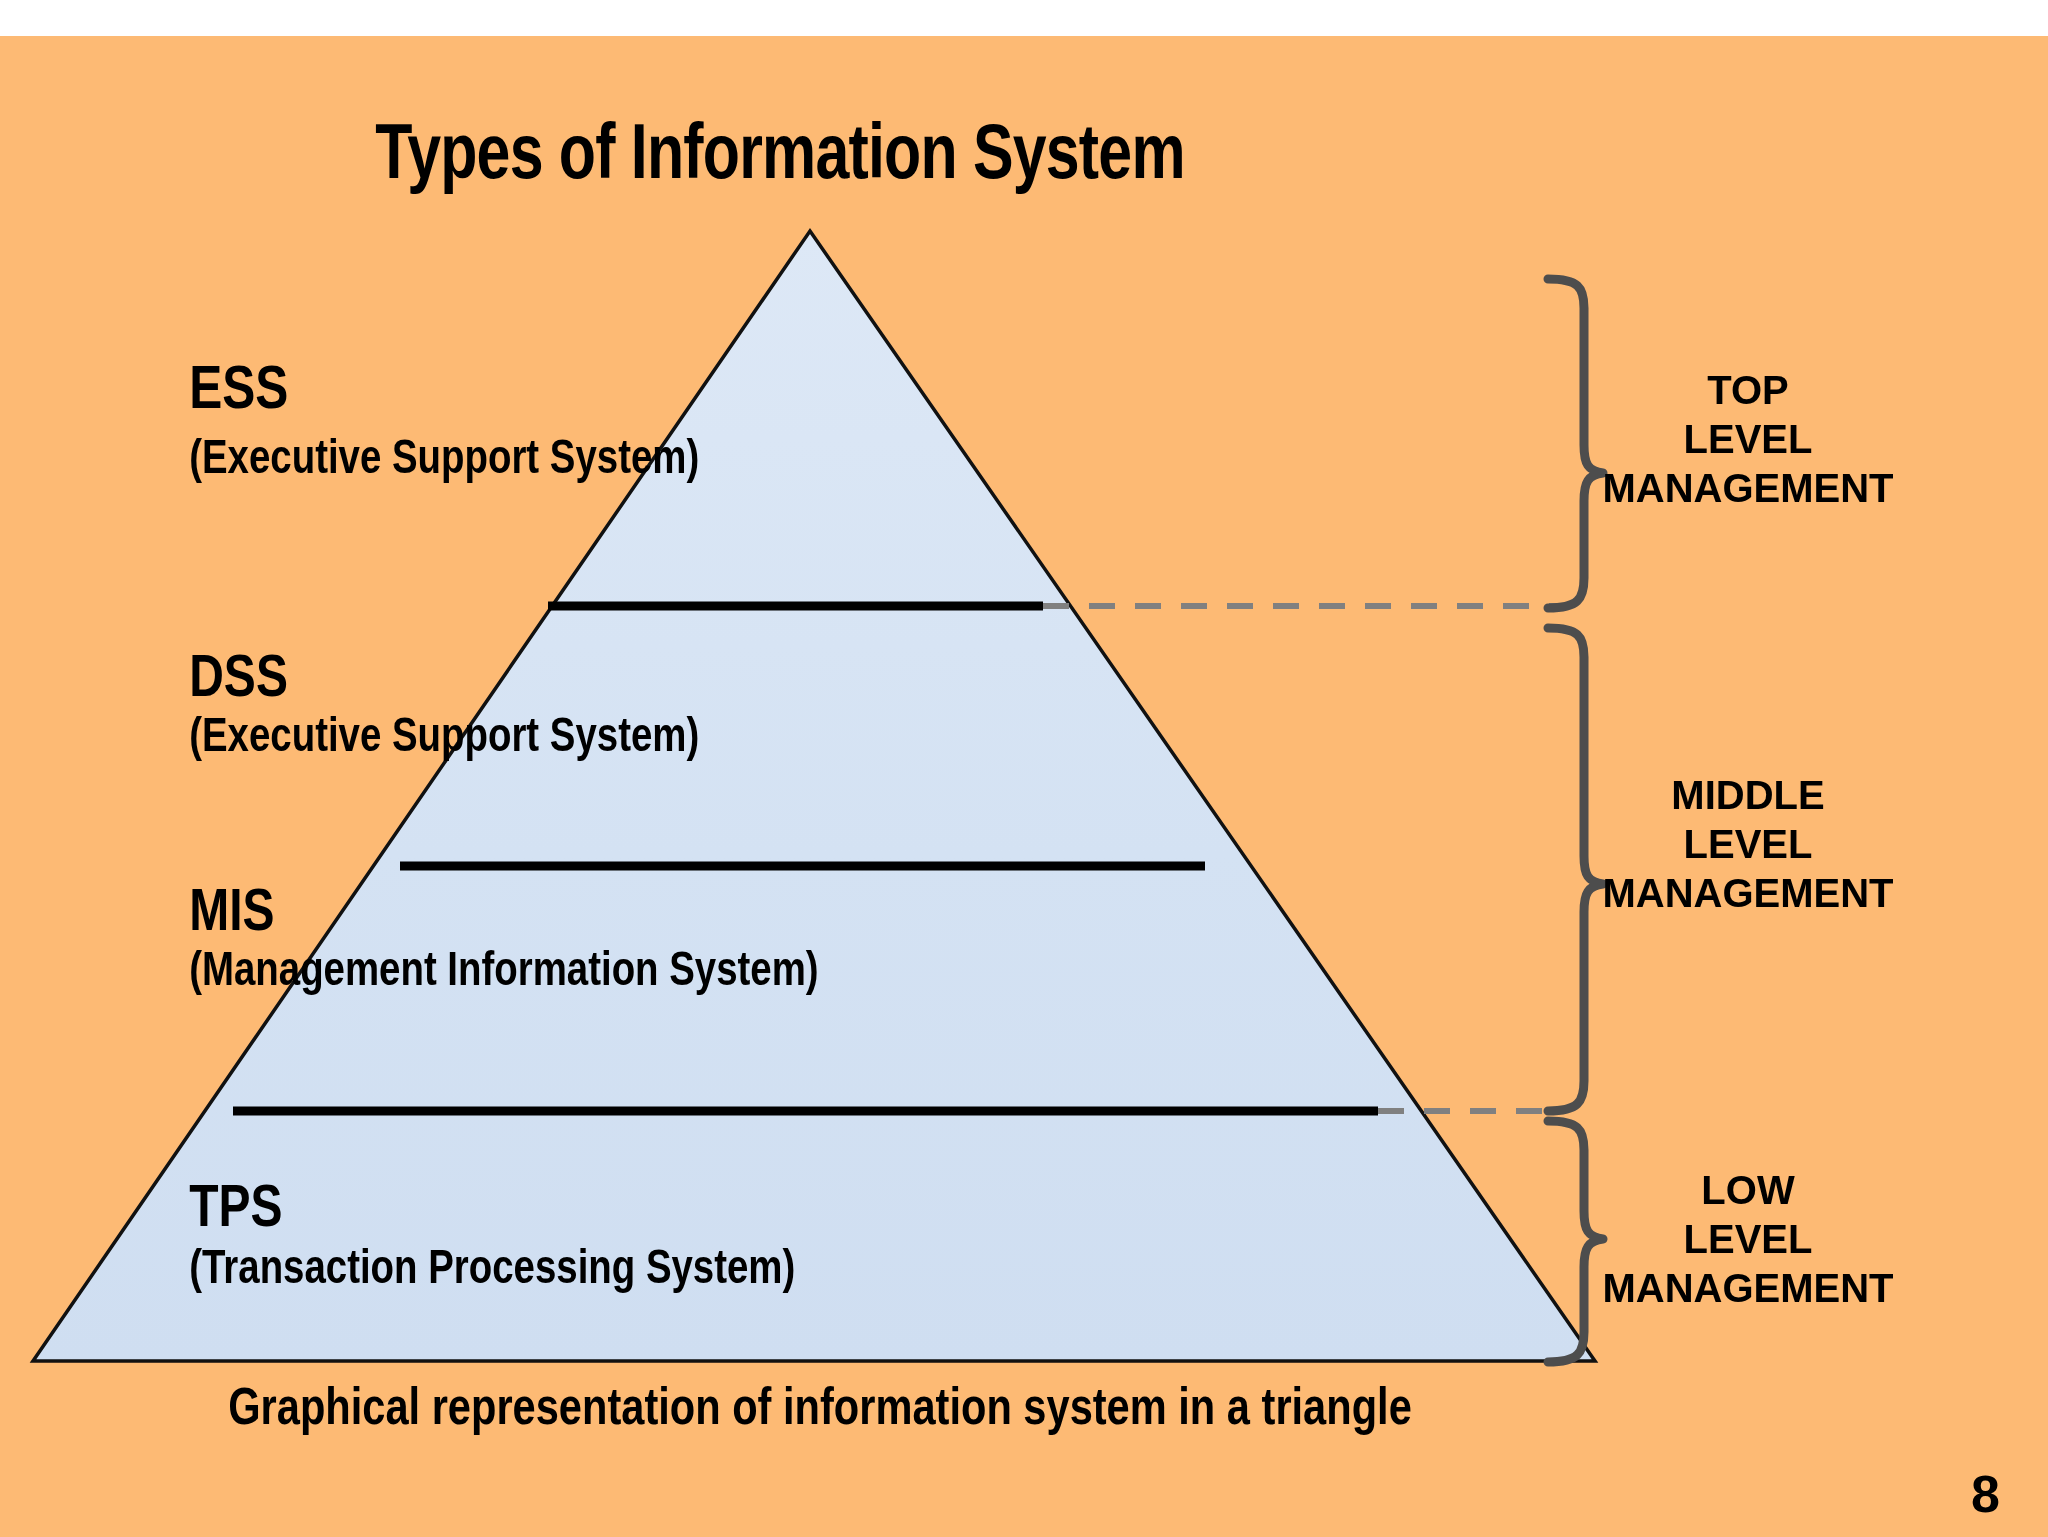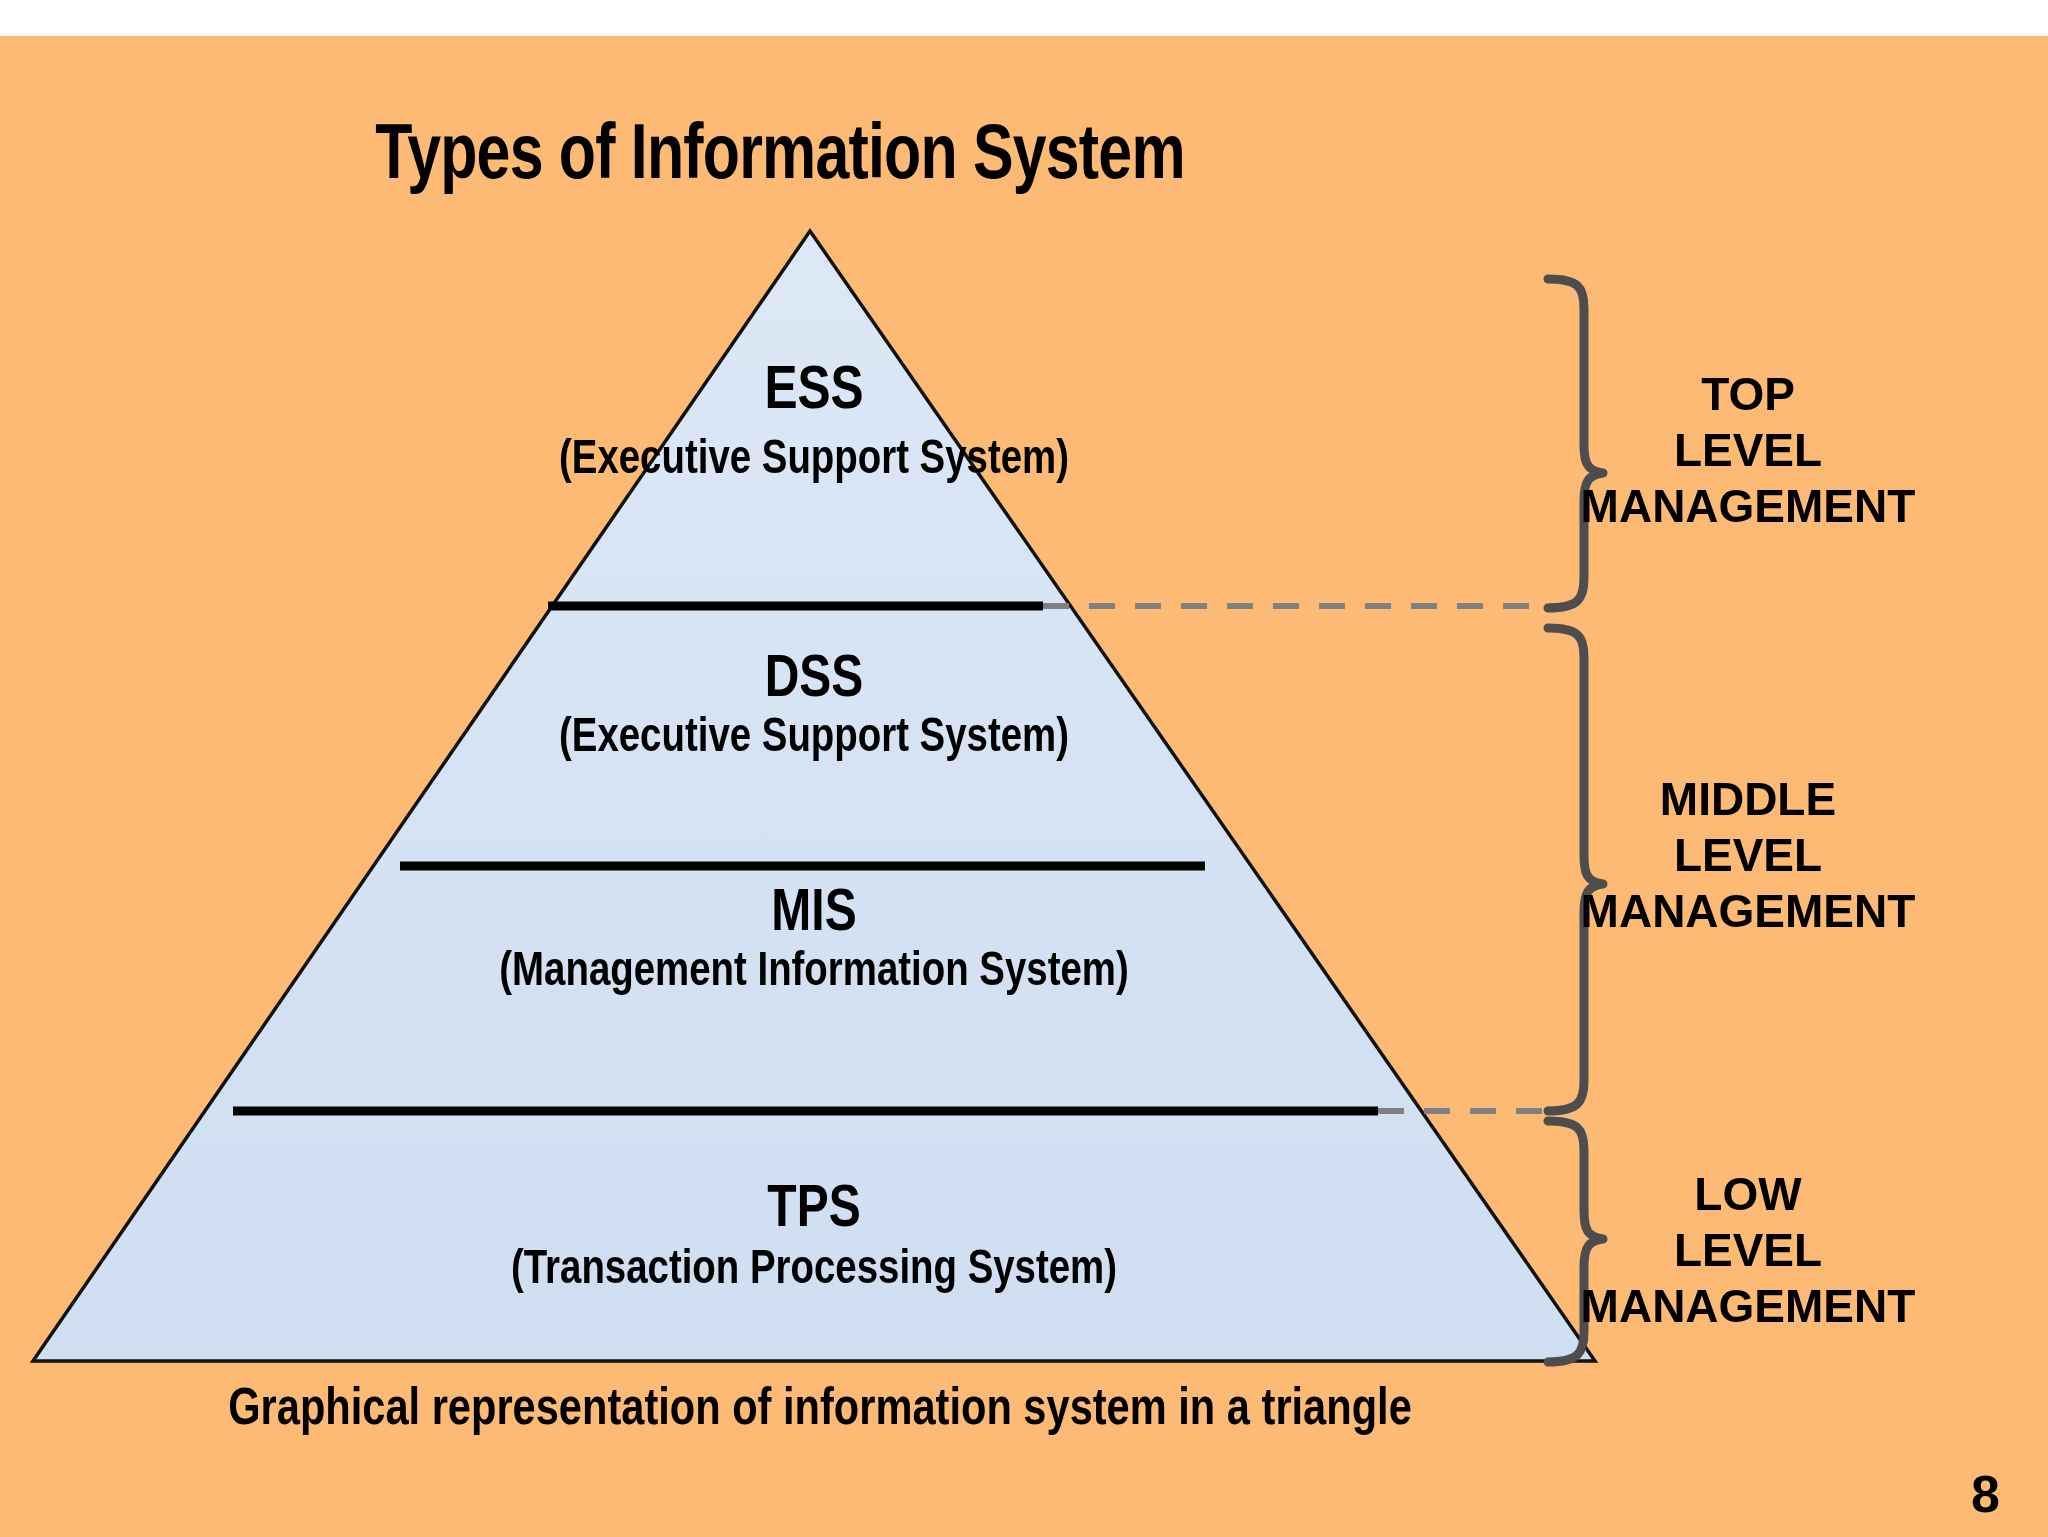--- a/index.html
+++ b/index.html
@@ -41,21 +41,20 @@
     top: 0;
     width: 2048px;
     height: 1537px;
   }
 
   
   .tier {
     position: absolute;
     width: 1562px;
     left: 33px;
-    text-align: center;
     color: #000000;
     pointer-events: none;
   }
   .tier-acronym {
     font-family: "Liberation Sans", sans-serif;
     font-weight: bold;
     font-size: 60px;
     letter-spacing: 0px;
     line-height: 1.0;
     transform: scaleX(0.80);
@@ -84,21 +83,21 @@
   #tier-tps .tier-full    { margin-top: 6px; }
 
   
   .mgmt-label {
     position: absolute;
     width: 560px;
     left: 1468px;
     text-align: center;
     font-family: "Liberation Sans", sans-serif;
     font-weight: bold;
-    font-size: 46px;
+    font-size: 40px;
     line-height: 1.22;
     color: #000000;
     pointer-events: none;
   }
   #mgmt-top    { top: 330px; }
   #mgmt-middle { top: 735px; }
   #mgmt-low    { top: 1130px; }
 
   
   #caption {

